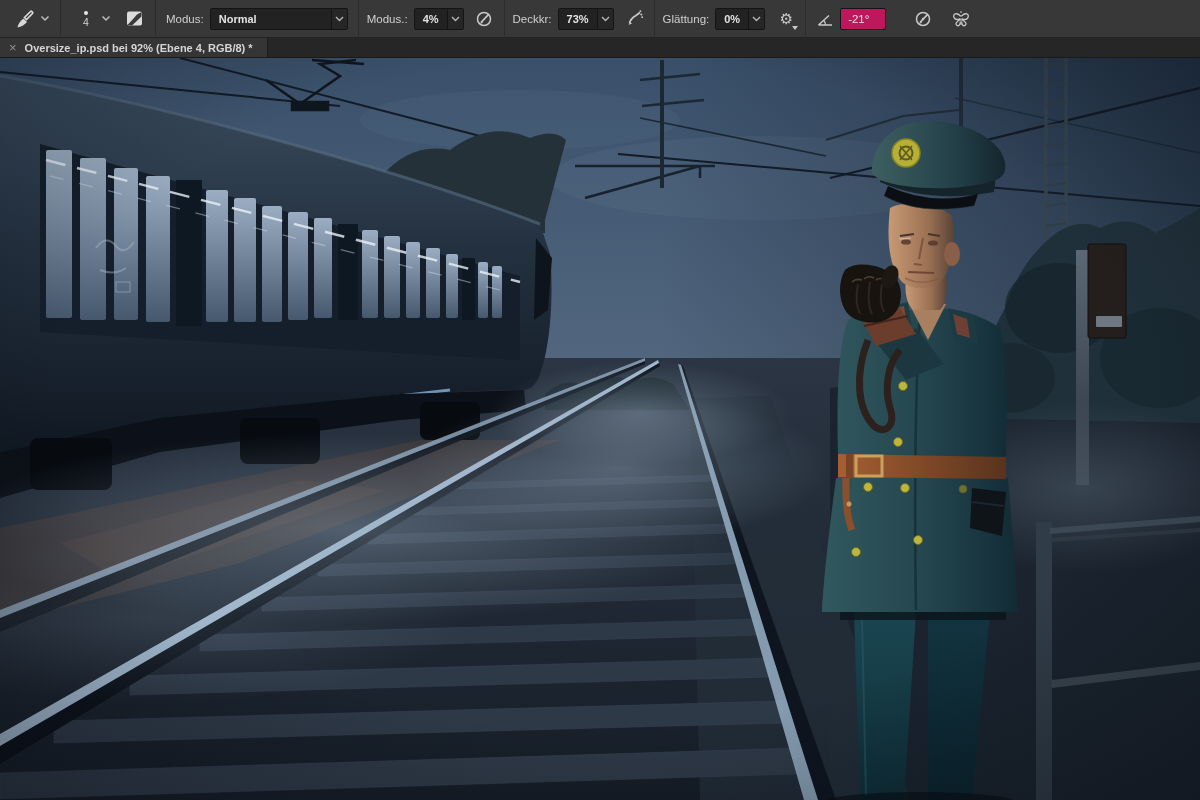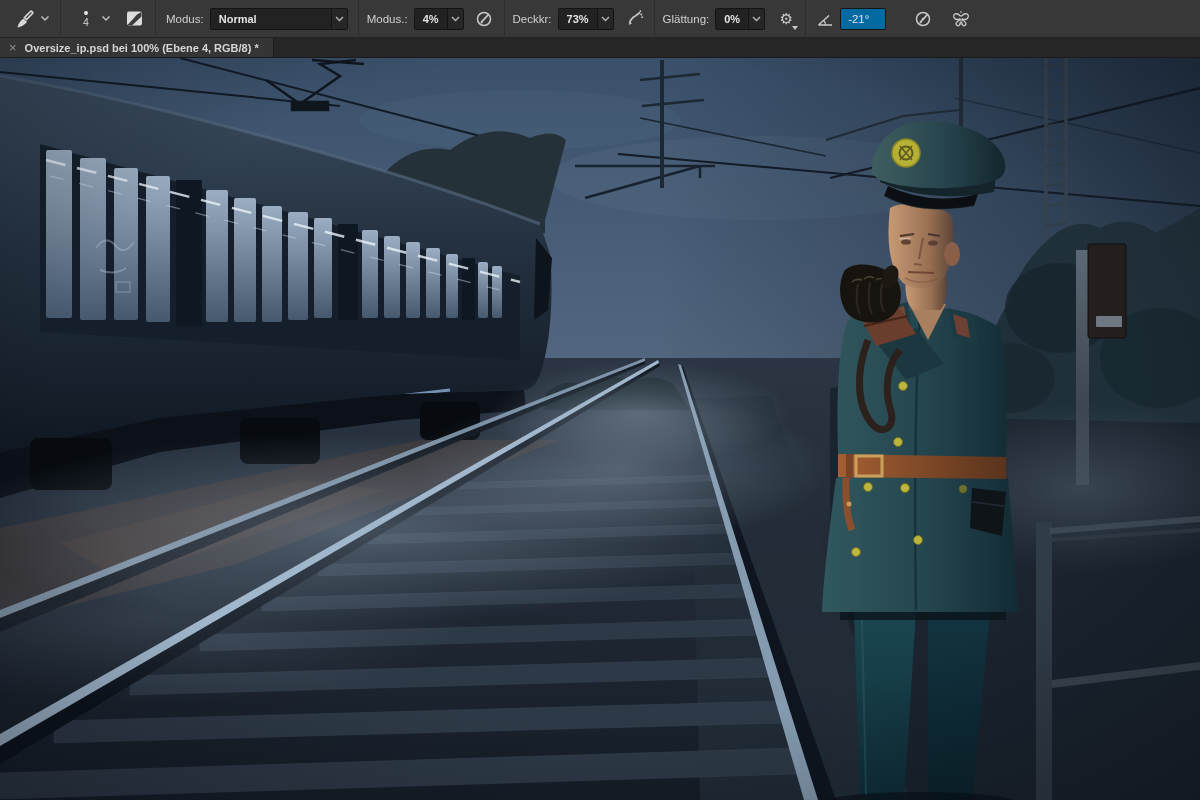--- a/index.html
+++ b/index.html
@@ -12,21 +12,21 @@
   .ob-label{font-size:11.5px;color:#cfcfcf;margin-right:6px;white-space:nowrap;text-align:center;}
   .sep{width:1px;height:38px;background:#2c2c2c;flex:0 0 auto;}
   .icon-btn{display:flex;align-items:center;justify-content:center;width:26px;height:26px;
     border-radius:3px;position:relative;flex:0 0 auto;}
   .chev{display:flex;align-items:center;margin-left:2px;}
   .field{display:flex;align-items:center;height:22px;background:#222222;border:1px solid #141414;
     border-radius:2px;overflow:hidden;flex:0 0 auto;}
   .field .val{padding:0 8px;font-size:11px;color:#e3e3e3;white-space:nowrap;font-weight:bold;}
   .field .dd{width:16px;align-self:stretch;border-left:1px solid #141414;display:flex;
     align-items:center;justify-content:center;background:#262626;}
-  .angle-input{width:46px;height:22px;background:#0369a1;border:1px solid #141414;border-radius:2px;
+  .angle-input{width:46px;height:22px;background:#be185d;border:1px solid #141414;border-radius:2px;
     color:#e3e3e3;font-size:11.5px;font-family:"Liberation Sans",sans-serif;padding:0 7px;outline:none;}
   .preset{display:flex;flex-direction:column;align-items:center;justify-content:center;width:26px;height:30px;}
   .preset .dot{width:4px;height:4px;border-radius:50%;background:#e6e6e6;margin-bottom:2px;}
   .preset .num{font-size:10.5px;color:#d5d5d5;line-height:10px;}
   .gear-wrap{position:relative;}
   .gear-glyph{font-size:15px;color:#c9c9c9;line-height:15px;}
   .gear-caret{position:absolute;right:1px;bottom:2px;width:0;height:0;border-left:3px solid transparent;
     border-right:3px solid transparent;border-top:4px solid #c9c9c9;}
 
   
@@ -181,21 +181,21 @@
       <path d="M11,3 V19" stroke="#c9c9c9" stroke-width="1" stroke-dasharray="2,2"></path>
       <path d="M10.4,8 C6.5,4 2.5,6 4,9.5 C5,12 8.5,12 10.4,10.4 M10.4,11.5 C7.5,13 4.5,15.5 6.8,17.3 C8.8,18.8 10.3,16.5 10.4,13.5" fill="none" stroke="#c9c9c9" stroke-width="1.3"></path>
       <path d="M11.6,8 C15.5,4 19.5,6 18,9.5 C17,12 13.5,12 11.6,10.4 M11.6,11.5 C14.5,13 17.5,15.5 15.2,17.3 C13.2,18.8 11.7,16.5 11.6,13.5" fill="none" stroke="#c9c9c9" stroke-width="1.3"></path>
     </svg>
   </div>
 </div>
 
 <div class="tab-bar">
   <div class="doc-tab">
     <span class="close">×</span>
-    <span class="title">Oversize_ip.psd bei 100% (Ebene 4, RGB/8) *</span>
+    <span class="title">Oversize_ip.psd bei 92% (Ebene 4, RGB/8) *</span>
   </div>
 </div>
 
 <div class="canvas-wrap">
 <svg width="1200" height="742" viewBox="0 0 1200 742">
   <defs>
     <linearGradient id="sky" x1="0" y1="0" x2="0" y2="1">
       <stop offset="0" stop-color="#3a506a"></stop>
           <stop offset="0.55" stop-color="#4c617a"></stop>
           <stop offset="1" stop-color="#5b7086"></stop>

